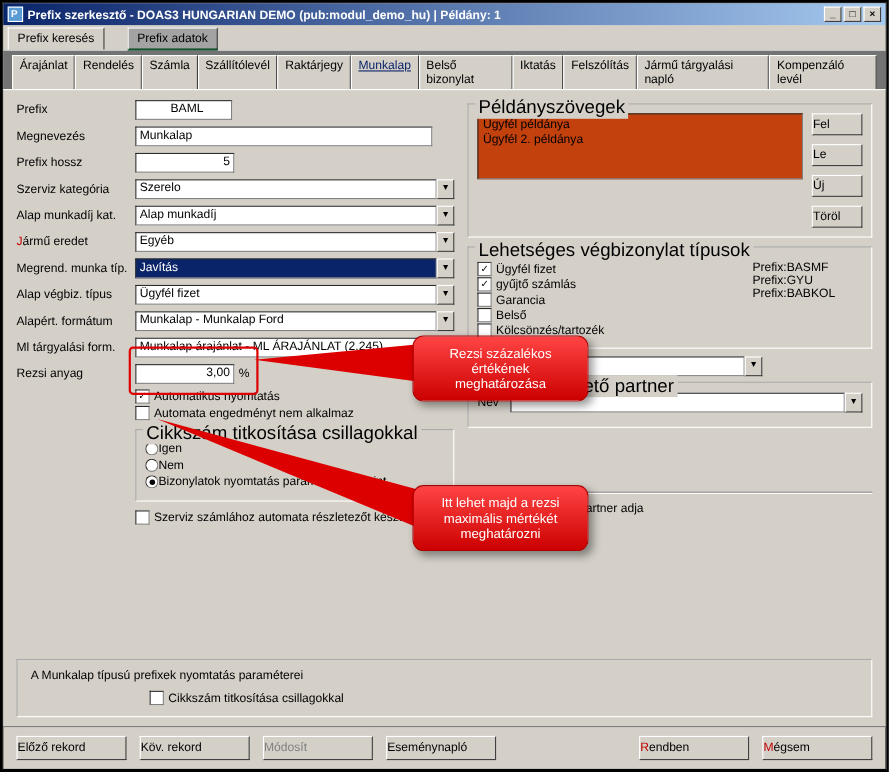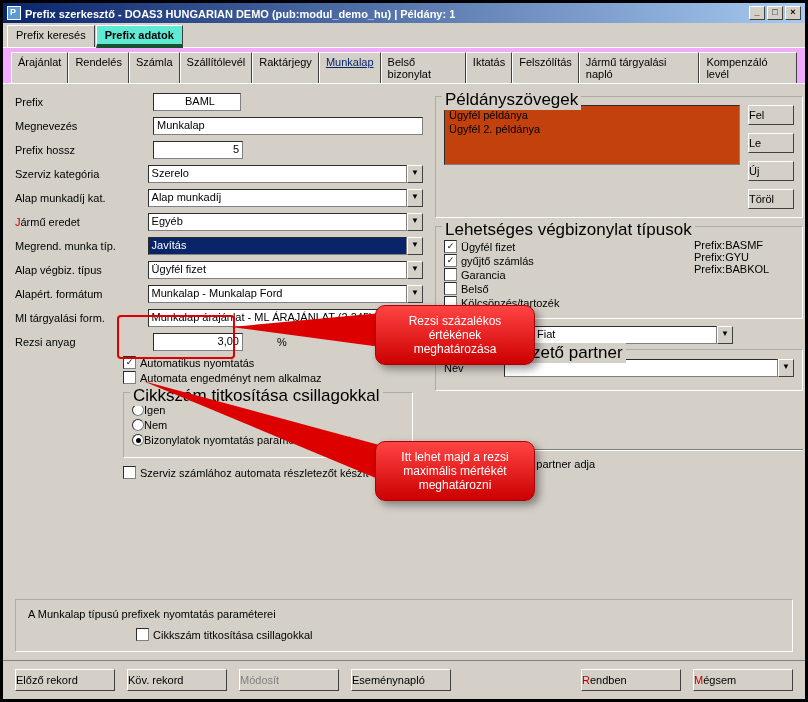--- a/index.html
+++ b/index.html
@@ -5,35 +5,35 @@
 * { box-sizing: border-box; font-family: Tahoma, Arial, sans-serif; font-size: 11px; }
 body { margin: 0; background: #000; width: 808px; height: 702px; padding: 2px; }
 .window { width: 804px; height: 698px; background: #d4d0c8; border: 1px solid #000; display: flex; flex-direction: column; position: relative; }
 .titlebar { background: linear-gradient(to right, #0a246a, #a6caf0); color: #fff; font-weight: bold; padding: 3px 4px; display: flex; align-items: center; justify-content: space-between; height: 20px; }
 .titlebar-left { display: flex; align-items: flex-end; gap: 4px; }
 .title-icon { width: 14px; height: 14px; background: #5a9bd4; border: 1px solid #fff; display: inline-block; position: relative; }
 .title-icon::before { content: 'P'; color: #fff; font-size: 9px; position: absolute; top: 0; left: 2px; }
 .titlebar-buttons { display: flex; gap: 2px; }
 .titlebar-btn { width: 16px; height: 14px; background: #d4d0c8; border: 1px solid #fff; border-right-color: #404040; border-bottom-color: #404040; text-align: center; line-height: 10px; font-family: Arial; font-size: 9px; color: #000; cursor: default; }
 
-.tab-row { display: flex; background: #d4d0c8; padding: 2px 4px 0 4px; }
+.tab-row { display: flex; background: #d4d0c8; padding: 2px 4px 0 4px; gap: 20px; }
 .tab { padding: 3px 8px; background: #d4d0c8; border: 1px solid #808080; border-bottom: none; border-right-color: #404040; border-top-color: #fff; border-left-color: #fff; margin-right: 1px; cursor: default; position: relative; }
-.tab.active { background: #5eead4; z-index: 2; border-bottom: 4px solid #14532d; margin-bottom: -1px; font-weight: bold; }
-
-.subtab-row { display: flex; background: #f0abfc; padding: 4px 8px 0 8px; border-top: 1px solid #fff; }
+.tab.active { background: #a3a3a3; z-index: 2; border-bottom: 2px solid #14532d; margin-bottom: -1px; }
+
+.subtab-row { display: flex; background: #737373; padding: 4px 8px 0 8px; border-top: 1px solid #fff; }
 .subtab { padding: 3px 6px; background: #d4d0c8; border: 1px solid #808080; border-bottom: none; border-right-color: #404040; border-top-color: #fff; border-left-color: #fff; margin-right: 0px; cursor: default; font-size: 10.5px; }
 .subtab.active { background: #d4d0c8; border-bottom: 1px solid #d4d0c8; margin-bottom: -1px; }
 .subtab.active span { text-decoration: underline; color: #0a246a; }
 
 .content { flex: 1; padding: 8px 12px; background: #d4d0c8; border-top: 1px solid #fff; display: flex; flex-direction: column; }
 .form-area { display: flex; gap: 12px; }
 .left-col { flex: 1; max-width: 408px; }
 .right-col { flex: 1; }
 
-.form-row { display: flex; align-items: center; margin-bottom: 4px; height: 20px; gap: 30px; }
+.form-row { display: flex; align-items: center; margin-bottom: 4px; height: 20px; }
 .form-label { width: 108px; font-size: 11px; }
 .form-label .hot { color: #c00000; }
 .input { background: #fff; border: 1px inset #808080; padding: 1px 3px; height: 18px; }
 .input.small { width: 90px; text-align: right; padding-left: 31px; }
 .input.med { width: 270px; }
 .dropdown { display: flex; width: 290px; }
 .dropdown .input { flex: 1; }
 .dropdown-btn { width: 16px; height: 18px; background: #d4d0c8; border: 1px solid #fff; border-right-color: #404040; border-bottom-color: #404040; text-align: center; font-size: 8px; line-height: 14px; }
 .input.sel { background: #0a246a; color: #fff; }
 

